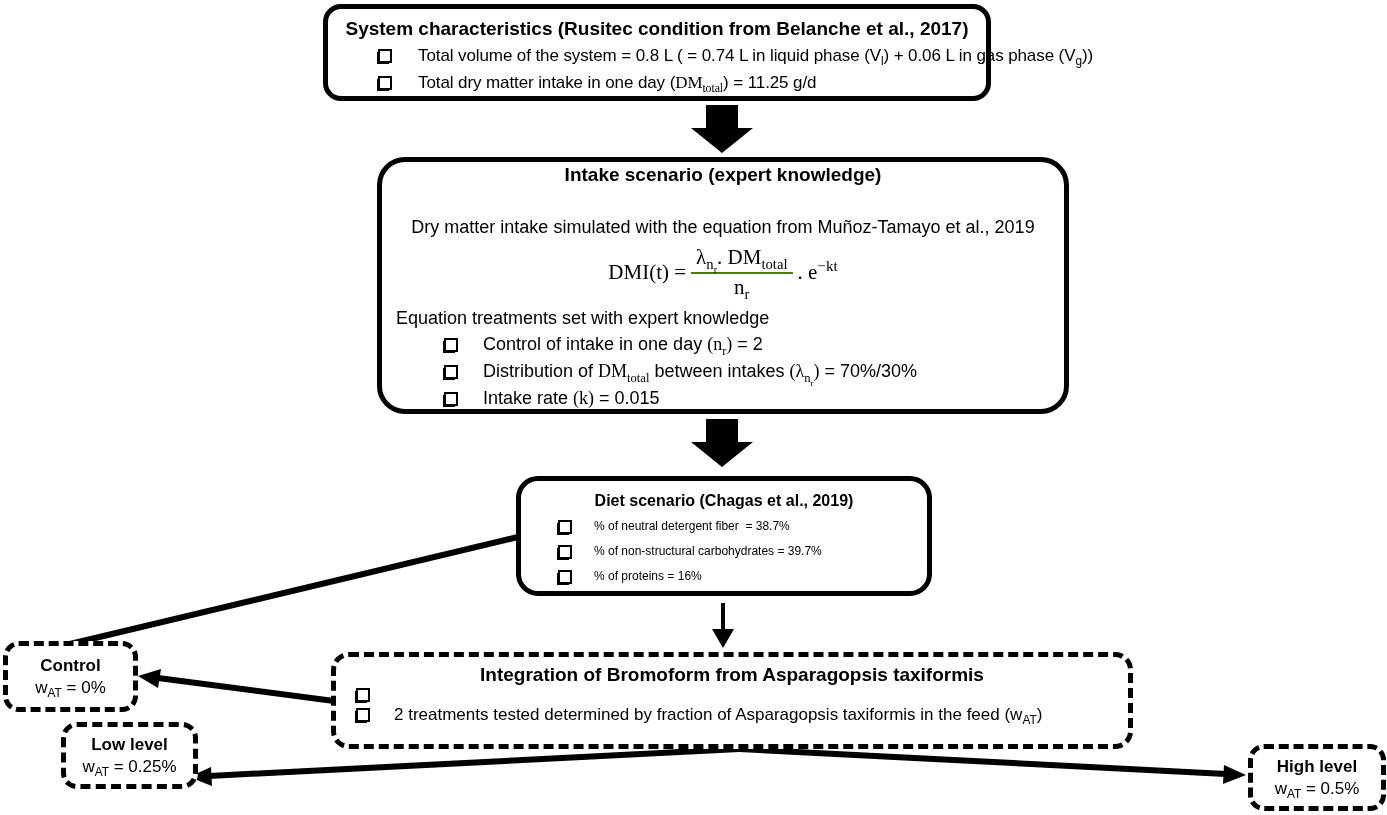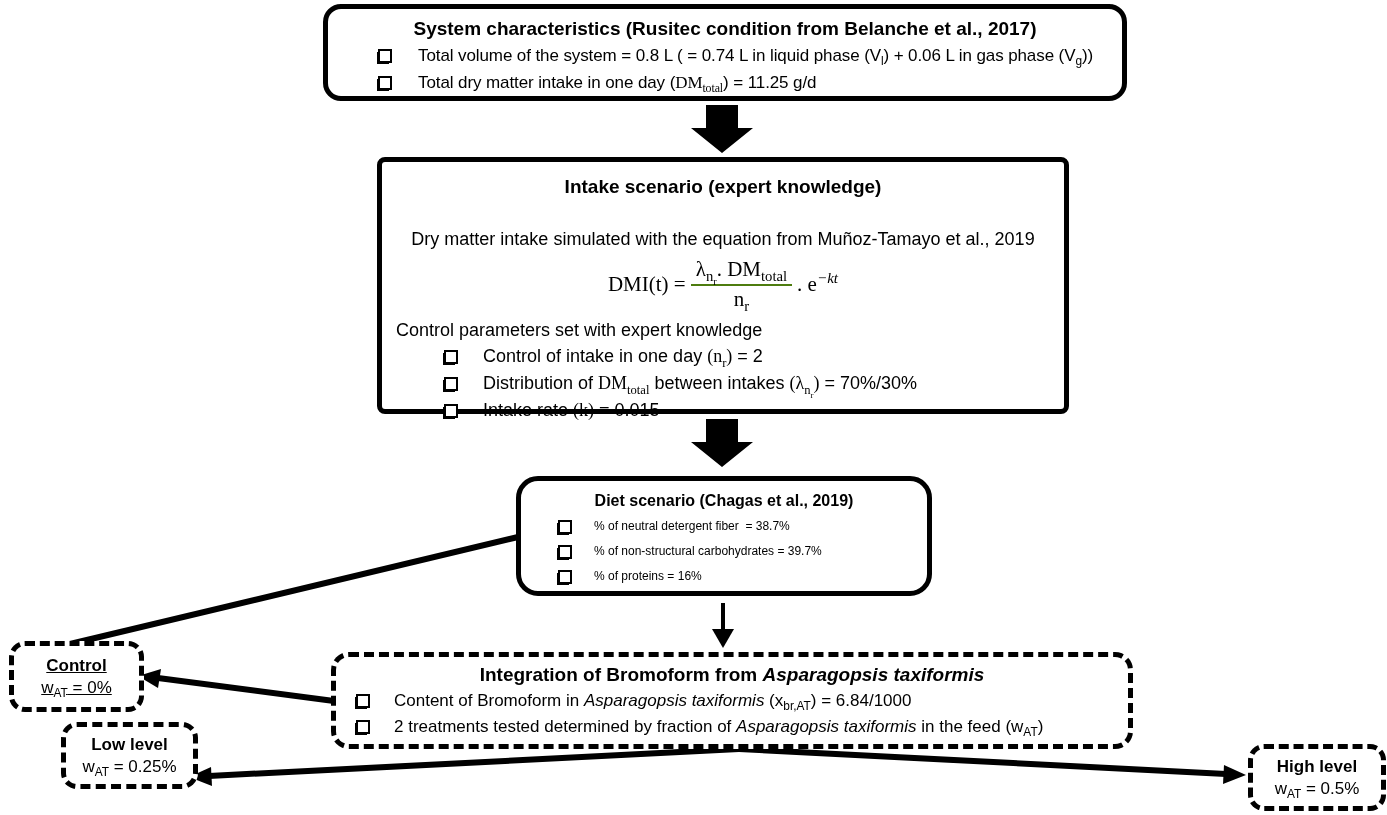--- a/index.html
+++ b/index.html
@@ -21,39 +21,39 @@
   .brow { display:flex; align-items:center; }
   .cbx {
     flex:0 0 auto; width:10px; height:10px;
     border:2px solid #000; background:#fff;
     box-shadow:-2px 2px 0 -1px #000;
   }
   .btext { white-space:nowrap; }
 
   sub { font-size:70%; line-height:0; }
   .math { font-family:"Liberation Serif", serif; }
-  .italic { font-style:italic; }
+  .italic { }
 
   
-  #box-system { left:323px; top:4px; width:804px; height:97px; border-radius:18px; padding-top:6px; }
+  #box-system { left:323px; top:4px; width:668px; height:97px; border-radius:18px; padding-top:6px; }
   #box-system .box-title { line-height:27px; }
   #box-system .brow { font-size:17px; line-height:27px; letter-spacing:-0.1px;margin-left:32px; }
   #box-system .cbx { margin-left:18px; margin-right:26px; }
 
   
-  #box-intake { left:377px; top:157px; width:692px; height:257px; border-radius:8px; padding-top:12px; }
+  #box-intake { left:377px; top:157px; width:692px; height:257px; border-radius:28px; padding-top:0; }
   #box-intake .subtitle { font-size:18px; line-height:27px; text-align:center;margin-top:26px; }
   #box-intake .equation {
     display:flex; justify-content:center; align-items:center;
     font-family:"Liberation Serif", serif; font-size:21px; margin:5px 6px 6px;text-align:right;
   }
   .frac { display:inline-flex; flex-direction:column; align-items:center; margin:0 5px; }
   .frac .num { border-bottom:2px solid #4d7c0f; padding:0 5px 2px; line-height:1.1; }
   .frac .den { padding-top:2px; line-height:1.1; }
-  .eq-exp { position:relative; top:-0.55em; font-size:72%;font-style:italic; }
+  .eq-exp { position:relative; top:-0.55em; font-size:72%; }
   #box-intake .params-heading { font-size:18px; line-height:26px; margin-left:14px; }
   #box-intake .brow { font-size:18px; line-height:27px; }
   #box-intake .cbx { margin-left:62px; margin-right:25px; }
 
   
   #box-diet { left:516px; top:476px; width:416px; height:120px; border-radius:22px; padding-top:7px; }
   #box-diet .box-title { font-size:16px; }
   #box-diet .brow { font-size:12px; line-height:25px;padding-left:21px; }
   #box-diet .cbx { margin-left:16px; margin-right:22px; }
 
@@ -62,21 +62,21 @@
   #box-integration .box-title { font-size:19px; line-height:27px; }
   #box-integration .brow { font-size:17px; line-height:26px; }
   #box-integration .cbx { margin-left:20px; margin-right:24px; }
 
   
   .small-box {
     display:flex; flex-direction:column; align-items:center; justify-content:center;
     border-radius:16px; font-size:17px; line-height:22px;
   }
   .small-box .tlabel { font-weight:bold; }
-  #box-control { left:9px;    top:641px; width:135px; height:71px;text-decoration:underline; }
+  #box-control { left:3px;    top:641px; width:135px; height:71px; }
   #box-low     { left:61px;   top:722px; width:137px; height:67px; }
   #box-high    { left:1248px; top:744px; width:138px; height:67px; }
 </style>
 </head>
 <body>
 
 <svg id="connector-layer" width="1387" height="815" viewBox="0 0 1387 815">
   <polygon points="706,105 738,105 738,128 753,128 722,153 691,128 706,128"></polygon>
   <polygon points="706,419 738,419 738,442 753,442 722,467 691,442 706,442"></polygon>
 
@@ -111,21 +111,21 @@
   <div class="box-title">Intake scenario (expert knowledge)</div>
   <div class="subtitle">Dry matter intake simulated with the equation from Muñoz-Tamayo et al., 2019</div>
   <div class="equation">
     <span>DMI(t) =</span>
     <span class="frac">
       <span class="num"><span>λ</span><sub><span>n</span><sub>r</sub></sub><span>. </span><span>DM</span><sub>total</sub></span>
       <span class="den"><span>n</span><sub>r</sub></span>
     </span>
     <span><span>. e</span><span class="eq-exp">−kt</span></span>
   </div>
-  <div class="params-heading">Control parameters set with expert knowledge</div>
+  <div class="params-heading">Equation treatments set with expert knowledge</div>
   <div class="brow">
     <span class="cbx"></span>
     <span class="btext"><span>Control of intake in one day </span><span class="math"><span>(n</span><sub>r</sub><span>)</span></span><span> = 2</span></span>
   </div>
   <div class="brow">
     <span class="cbx"></span>
     <span class="btext"><span>Distribution of </span><span class="math"><span>DM</span><sub>total</sub></span><span> between intakes </span><span class="math"><span>(λ</span><sub><span>n</span><sub>r</sub></sub><span>)</span></span><span> = 70%/30%</span></span>
   </div>
   <div class="brow">
     <span class="cbx"></span>
@@ -146,21 +146,20 @@
   <div class="brow">
     <span class="cbx"></span>
     <span class="btext">% of proteins = 16%</span>
   </div>
 </div>
 
 <div class="box dashed" id="box-integration">
   <div class="box-title"><span>Integration of Bromoform from </span><span class="italic">Asparagopsis taxiformis</span></div>
   <div class="brow">
     <span class="cbx"></span>
-    <span class="btext"><span>Content of Bromoform in </span><span class="italic">Asparagopsis taxiformis</span><span> (x</span><sub>br,AT</sub><span>) = 6.84/1000</span></span>
   </div>
   <div class="brow">
     <span class="cbx"></span>
     <span class="btext"><span>2 treatments tested determined by fraction of </span><span class="italic">Asparagopsis taxiformis</span><span> in the feed (w</span><sub>AT</sub><span>)</span></span>
   </div>
 </div>
 
 <div class="box dashed small-box" id="box-control">
   <span class="tlabel">Control</span>
   <span><span>w</span><sub>AT</sub><span> = 0%</span></span>

